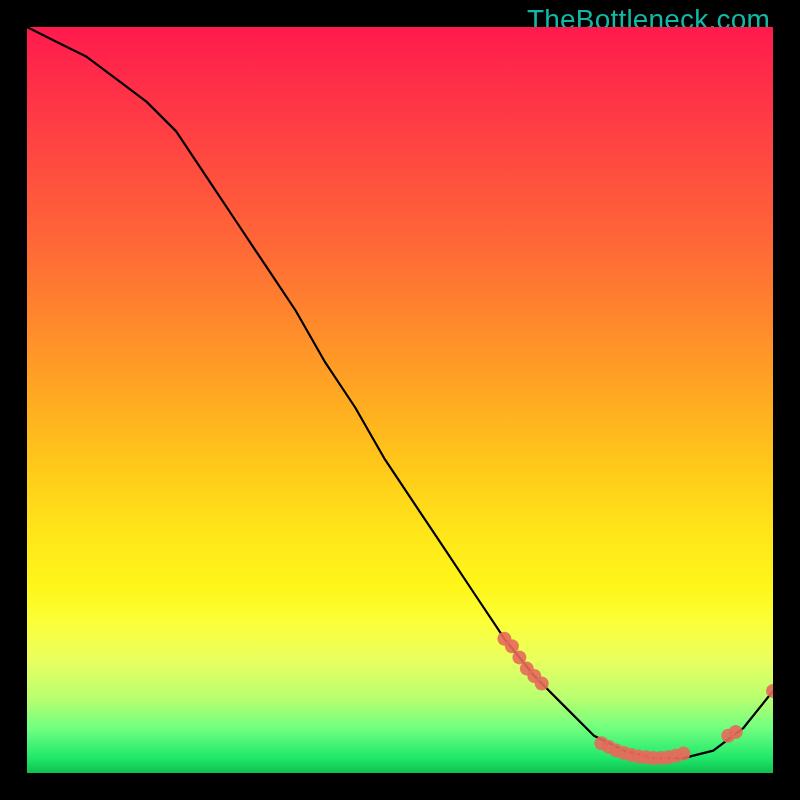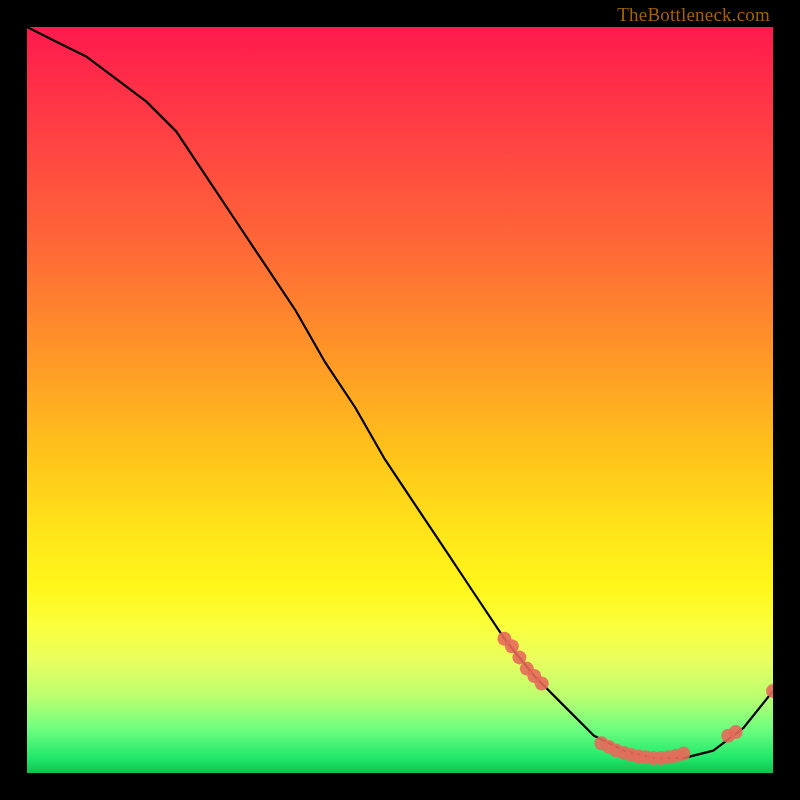--- a/index.html
+++ b/index.html
@@ -37,23 +37,23 @@
       #b8ff70 90%,
       #70ff80 94%,
       #20e86a 98%,
       #10c050 100%
     );
   }
   .watermark {
     position: absolute;
     top: 4px;
     right: 30px;
-    font-family: Liberation Serif, serif;
-    font-size: 19px;
-    color: #a16207;
+    font-family: Liberation Sans, sans-serif;
+    font-size: 28px;
+    color: #14b8a6;
     letter-spacing: 0.2px;
   }
   svg.curve {
     position: absolute;
     left: 0;
     top: 0;
     width: 746px;
     height: 746px;
   }
   .line {

